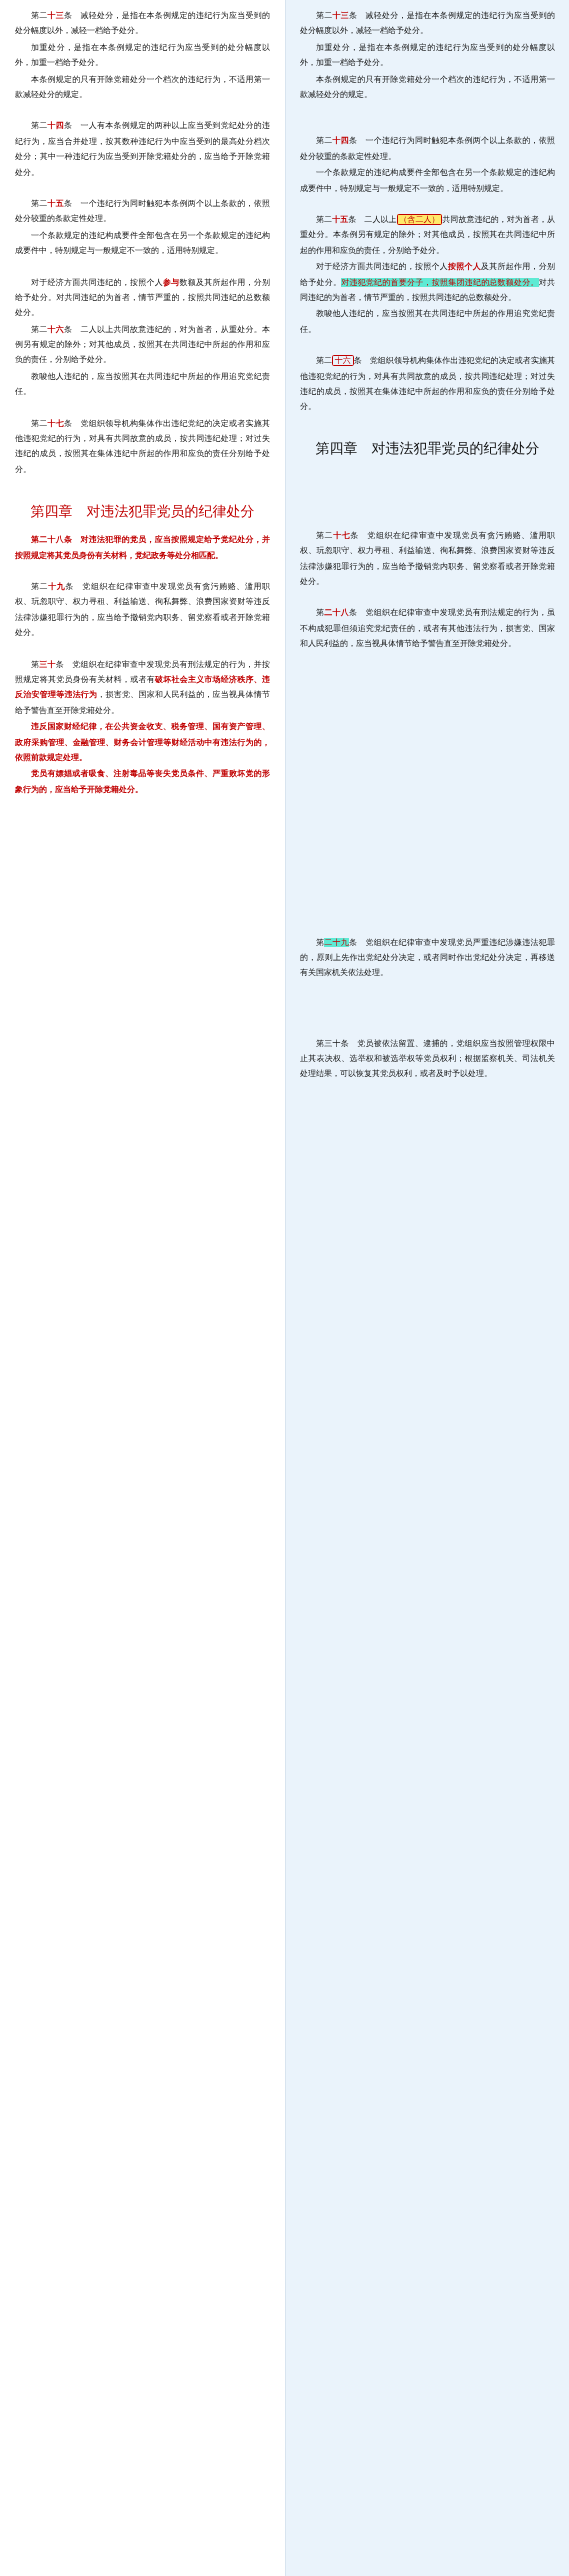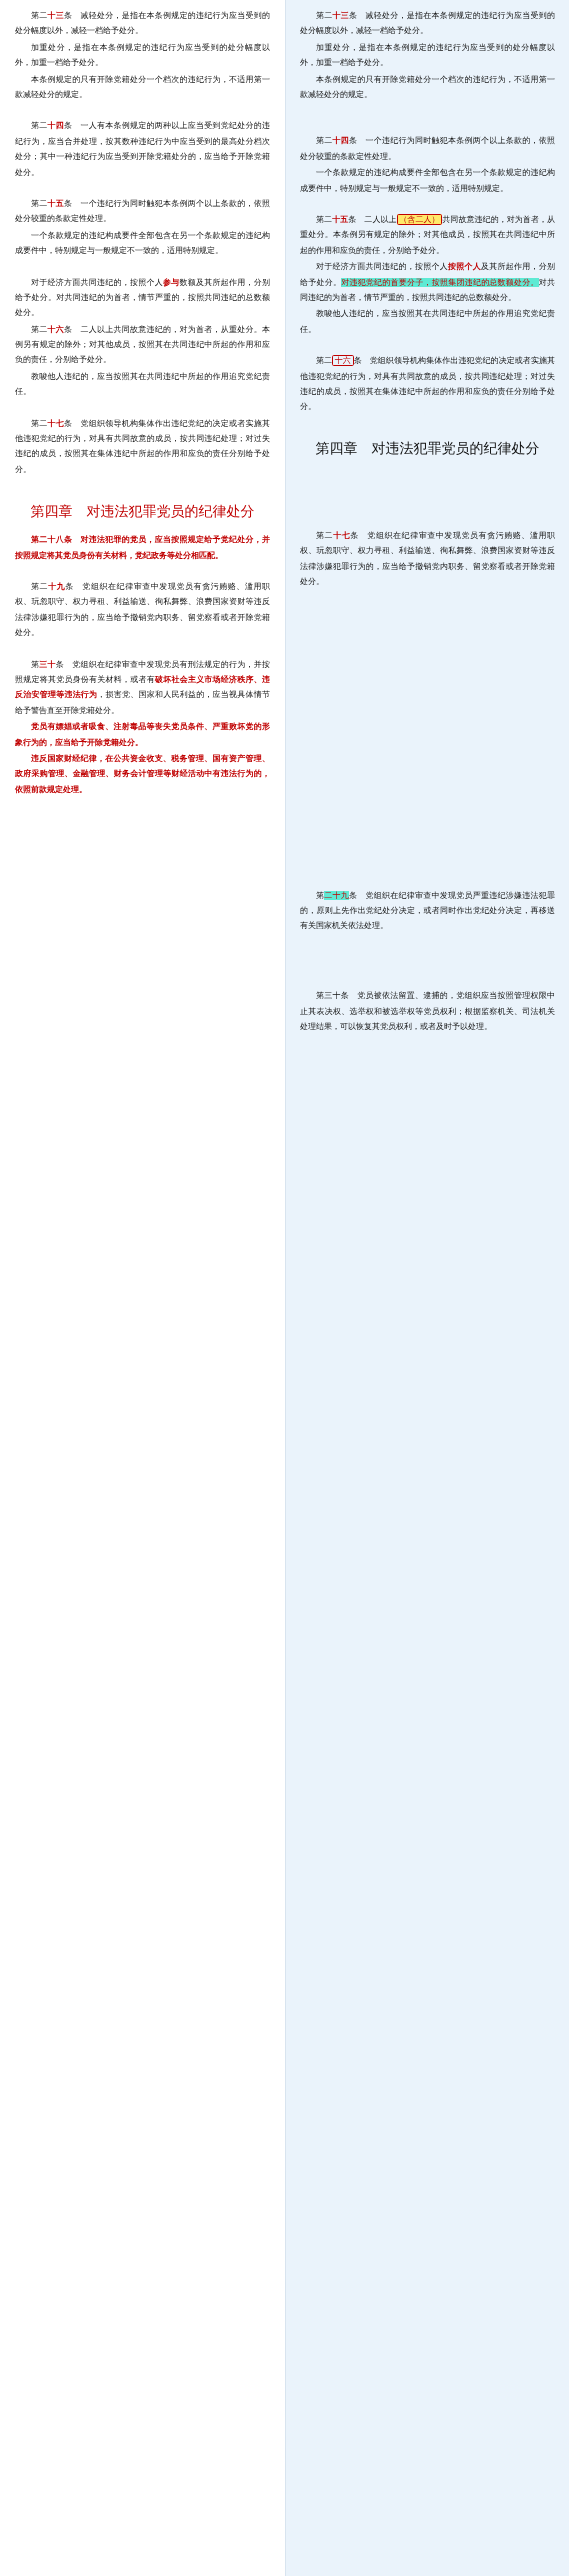--- a/index.html
+++ b/index.html
@@ -107,23 +107,23 @@
     <p class="para red-b">第二十八条　对违法犯罪的党员，应当按照规定给予党纪处分，并按照规定将其党员身份有关材料，党纪政务等处分相匹配。</p>
 
     <div class="spacer-md"></div>
 
     <p class="para">第二<span class="red-b">十九</span>条　党组织在纪律审查中发现党员有贪污贿赂、滥用职权、玩忽职守、权力寻租、利益输送、徇私舞弊、浪费国家资财等违反法律涉嫌犯罪行为的，应当给予撤销党内职务、留党察看或者开除党籍处分。</p>
 
     <div class="spacer-md"></div>
 
     <p class="para"><span>第</span><span class="red-b">三十</span><span>条　党组织在纪律审查中发现党员有刑法规定的行为，并按照规定将其党员身份有关材料，或者有</span><span class="red-b">破坏社会主义市场经济秩序、违反治安管理等违法行为</span><span>，损害党、国家和人民利益的，应当视具体情节给予警告直至开除党籍处分。</span></p>
 
+    <p class="para red-b">违反国家财经纪律，在公共资金收支、税务管理、国有资产管理、政府采购管理、金融管理、财务会计管理等财经活动中有违法行为的，依照前款规定处理。</p>
+
     <p class="para red-b">党员有嫖娼或者吸食、注射毒品等丧失党员条件、严重败坏党的形象行为的，应当给予开除党籍处分。</p>
-
-    <p class="para red-b">违反国家财经纪律，在公共资金收支、税务管理、国有资产管理、政府采购管理、金融管理、财务会计管理等财经活动中有违法行为的，依照前款规定处理。</p>
 
     <div class="spacer-md"></div>
 
 
     <div class="spacer-md"></div>
 
 
   </div>
 
   <div class="col col-right">
@@ -158,20 +158,21 @@
 
     <div class="spacer-sm"></div>
     <div class="spacer-lg"></div>
     <div class="spacer-lg"></div>
     <div class="spacer-lg"></div>
 
     <p class="para">第二<span class="red-b">十七</span>条　党组织在纪律审查中发现党员有贪污贿赂、滥用职权、玩忽职守、权力寻租、利益输送、徇私舞弊、浪费国家资财等违反法律涉嫌犯罪行为的，应当给予撤销党内职务、留党察看或者开除党籍处分。</p>
 
     <div class="spacer-md"></div>
 
+    <p class="para">第<span class="red-b">二十八</span>条　党组织在纪律审查中发现党员有刑法规定的行为，虽不构成犯罪但须追究党纪责任的，或者有其他违法行为，损害党、国家和人民利益的，应当视具体情节给予警告直至开除党籍处分。</p>
 
     <div class="spacer-md"></div>
     <div class="spacer-lg"></div>
     <div class="spacer-lg"></div>
     <div class="spacer-lg"></div>
     <div class="spacer-lg"></div>
     <div class="spacer-lg"></div>
     <div class="spacer-lg"></div>
     <div class="spacer-lg"></div>
     <div class="spacer-lg"></div>

